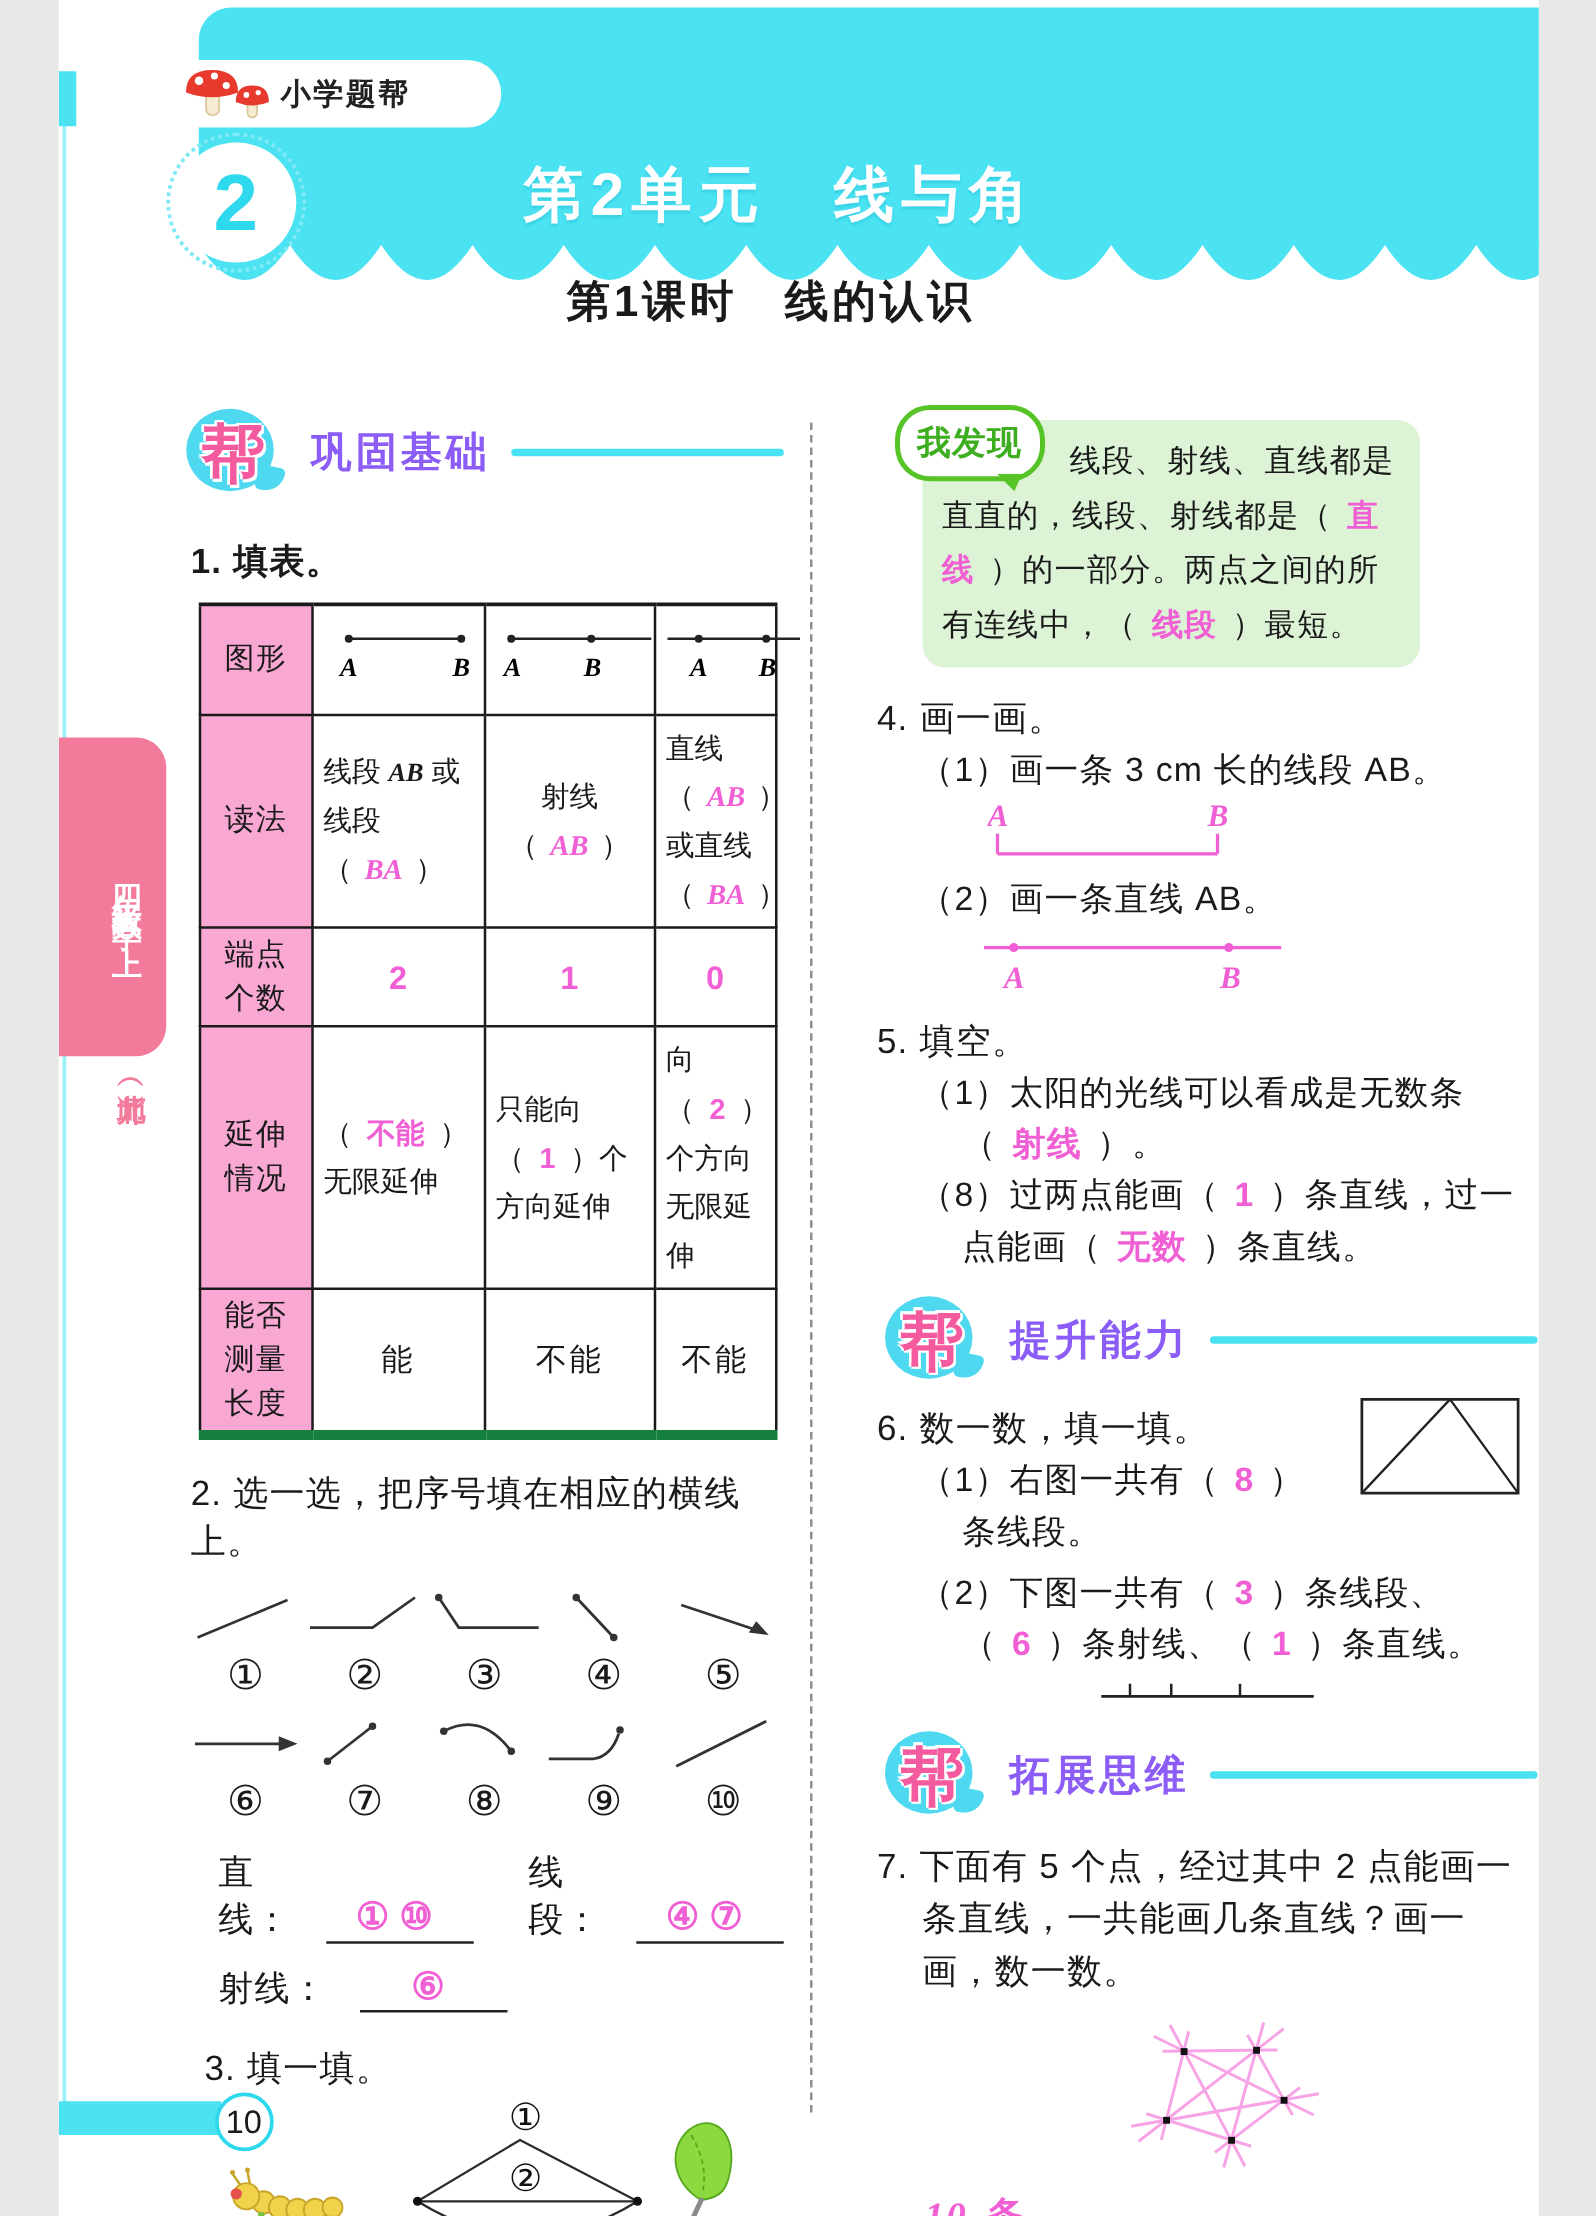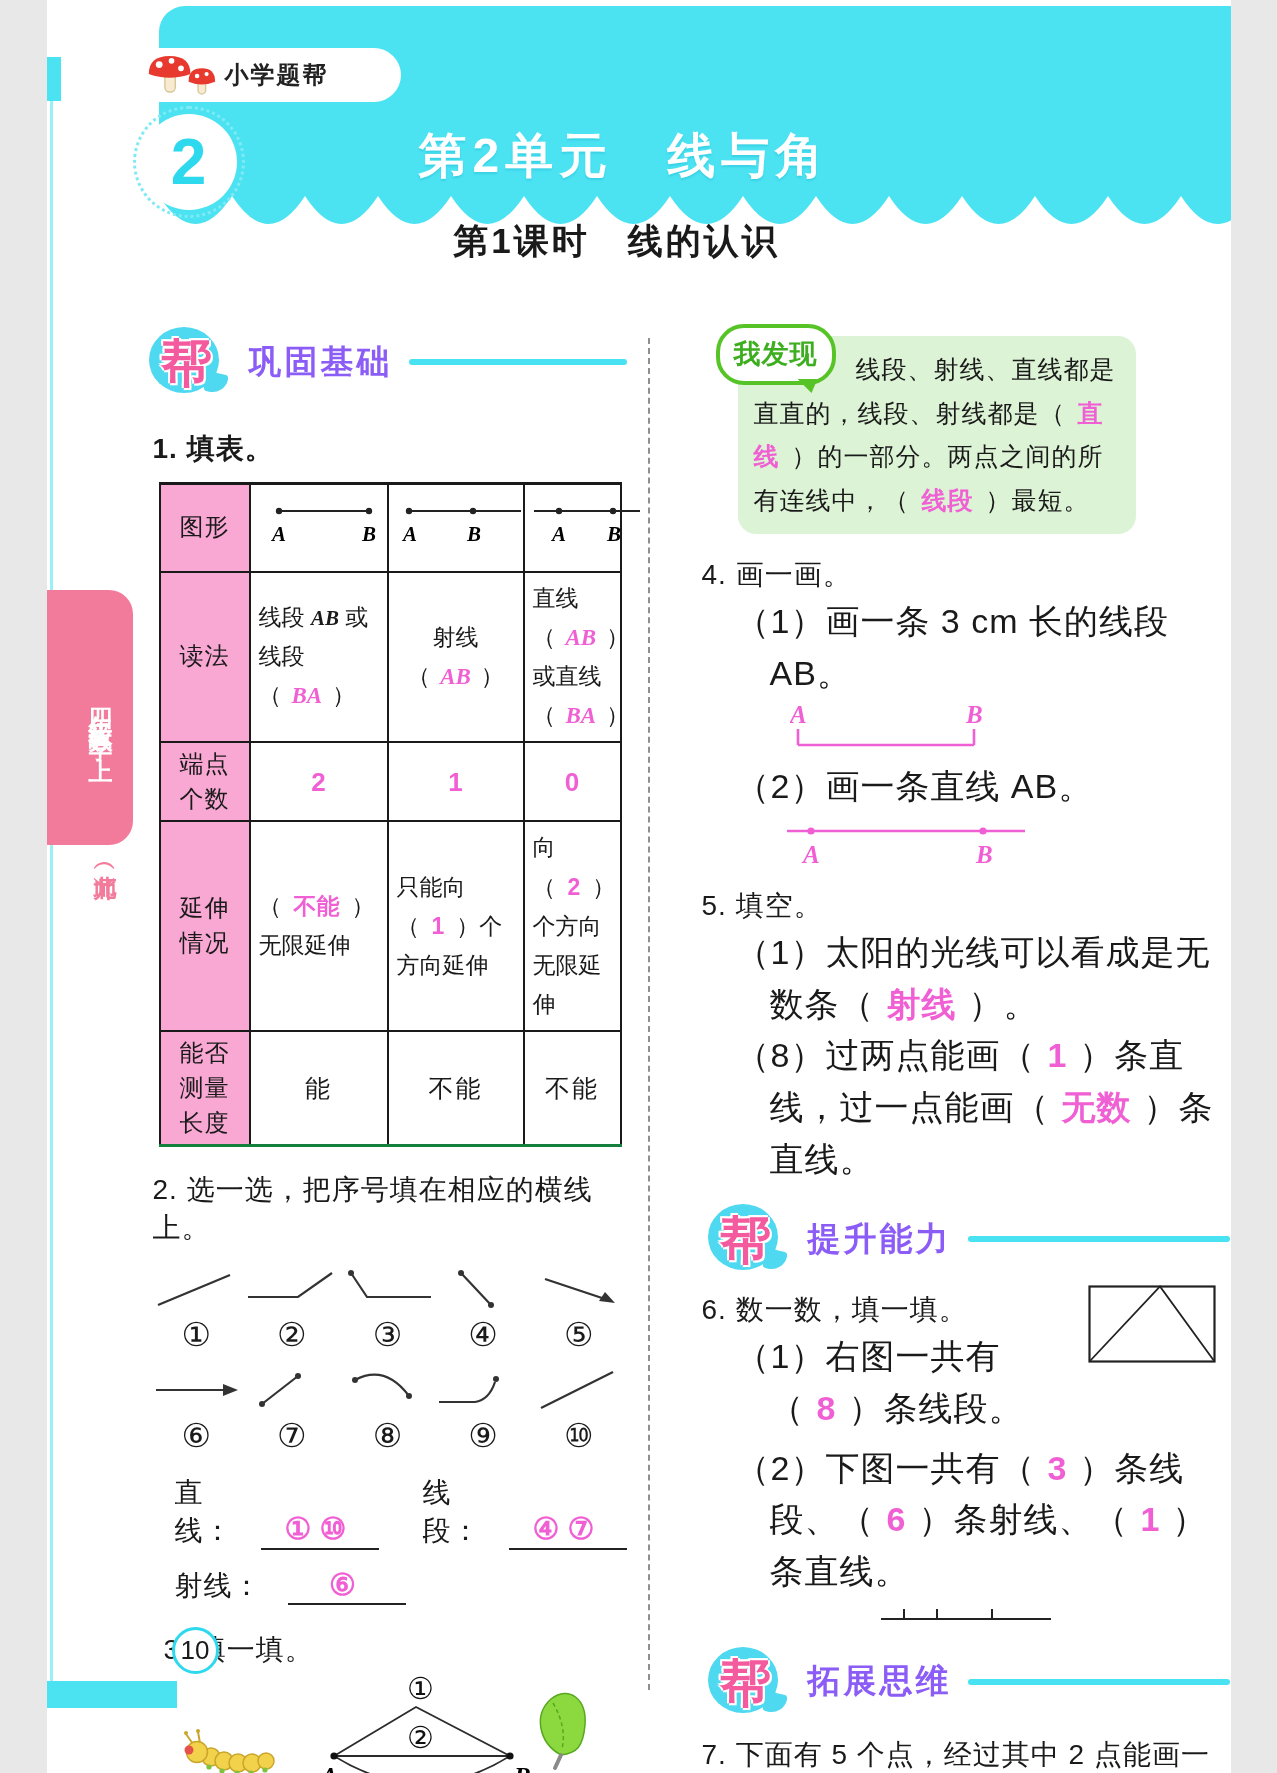--- a/index.html
+++ b/index.html
@@ -38,28 +38,28 @@
   .blob { position:absolute; left:6px; top:4px; width:70px; height:66px; background:#4ED9F0; border-radius:50%; }
   .blob::after { content:""; position:absolute; right:-8px; bottom:0px; width:22px; height:20px;
     background:#4ED9F0; border-radius:2px 4px 16px 4px; transform:rotate(12deg); }
   .bang { position:absolute; left:18px; top:6px; font-size:52px; font-weight:bold; color:#F45B9E;
     text-shadow:2px 0 0 #fff,-2px 0 0 #fff,0 2px 0 #fff,0 -2px 0 #fff,2px 2px 0 #fff,-2px -2px 0 #fff; }
   .badge-label { font-size:33px; font-weight:bold; color:#8b5cf6; letter-spacing:3px; margin-left:2px; }
   .badge-rule { flex:1; height:6px; background:#49E2F2; border-radius:3px; margin-left:16px; }
   
   .qtitle { font-size:28px; font-weight:bold; letter-spacing:1px; }
   .qtitle-n { font-size:28px; letter-spacing:1px; line-height:1.5; padding-left:36px; text-indent:-36px; }
-  .sub { font-size:34px; line-height:1.52; padding-left:68px; text-indent:-34px; letter-spacing:1px; }
+  .sub { font-size:27px; line-height:1.52; padding-left:68px; text-indent:-34px; letter-spacing:1px; }
   .ans { color:#F05FD3; font-weight:bold; padding:0 12px; }
   .ans-i { color:#F05FD3; font-weight:bold; font-style:italic; font-family:"Liberation Serif",serif; padding:0 10px; }
   
   table.fill { border-collapse:collapse; margin:14px 0 0 16px; width:463px; table-layout:fixed; }
   table.fill td { border:2px solid #1a1a1a; vertical-align:middle; }
   table.fill tr:first-child td { border-top:3px solid #1a1a1a; }
-  table.fill tr:last-child td { border-bottom:3px solid #15803d; }
+  table.fill tr:last-child td { border-bottom:8px solid #15803d; }
   td.rowhead { background:#f9a8d4; text-align:center; font-size:24px; letter-spacing:1px;
     width:90px; line-height:1.45; padding:4px 10px; }
   td.cell { font-size:23px; padding:6px 8px; line-height:1.7; }
   tr.r-fig td { height:88px; }
   tr.r-read td { height:86px; }
   tr.r-end td { height:78px; }
   tr.r-ext td { height:124px; }
   tr.r-mea td { height:76px; }
   .c-center { text-align:center; }
   .figlabel { font-family:"Liberation Serif",serif; font-style:italic; font-weight:bold; font-size:21px; }
@@ -88,21 +88,21 @@
   .starfig { margin:14px 0 0 165px; display:block; }
   .ans10 { margin:10px 0 0 38px; color:#F05FD3; font-weight:bold; font-style:italic; font-size:31px;
     font-family:"Liberation Serif",serif; letter-spacing:2px; }
   
   .side-tab { position:absolute; left:0; top:590px; width:86px; height:255px; background:#F27B9B;
     border-radius:0 24px 24px 0; display:flex; align-items:center; justify-content:center; padding-left:22px; }
   .side-tab span { writing-mode:vertical-rl; color:#ffffff; font-size:24px; font-weight:bold; letter-spacing:7px; }
   .press { position:absolute; left:44px; top:854px; writing-mode:vertical-rl; color:#F27B9B;
     font-size:23px; font-weight:bold; letter-spacing:3px; }
   .page-bar { position:absolute; left:0; top:1681px; width:130px; height:27px; background:#4BE3F2; }
-  .page-circle { position:absolute; left:125px; top:1627px; width:47px; height:47px; background:#fff;
+  .page-circle { position:absolute; left:125px; top:1674px; width:47px; height:47px; background:#fff;
     border:3px solid #2ED9EE; border-radius:50%; display:flex; align-items:center; justify-content:center;
     font-size:26px; z-index:2; }
   svg text.flab { font-family:"Liberation Serif",serif; font-style:italic; font-weight:bold; }
 </style>
 </head>
 <body>
 
 <div id="page">
 
   <div class="edge-line"></div>

